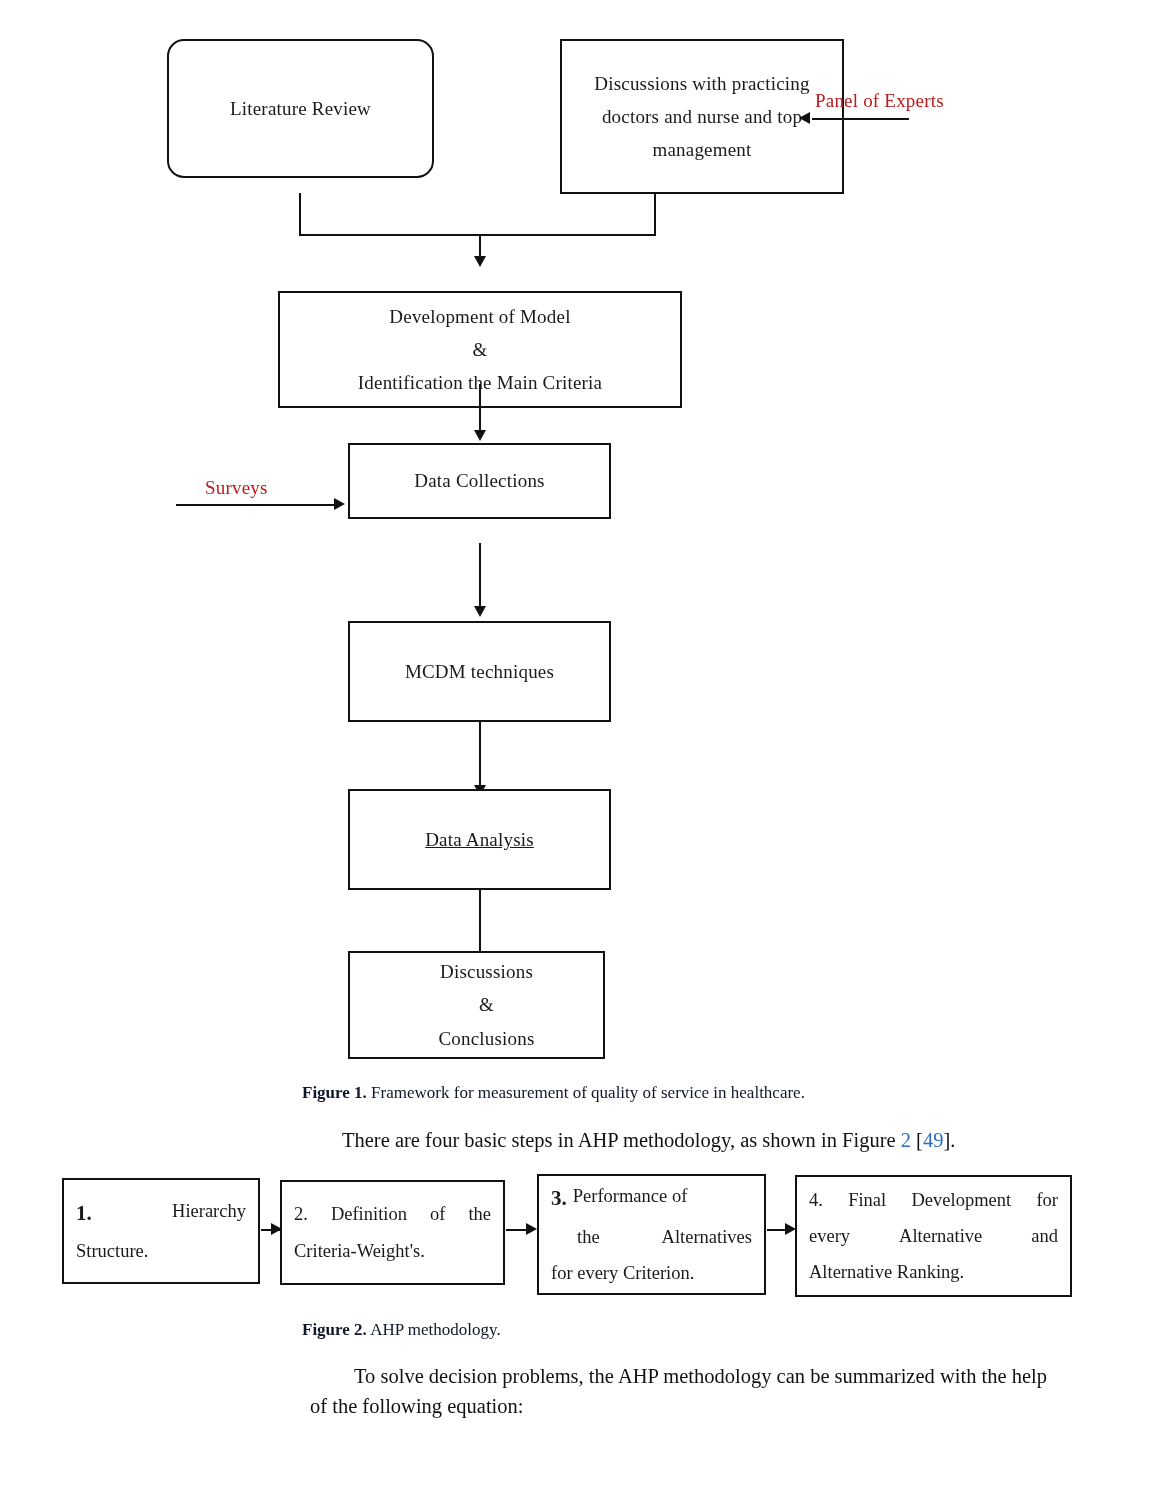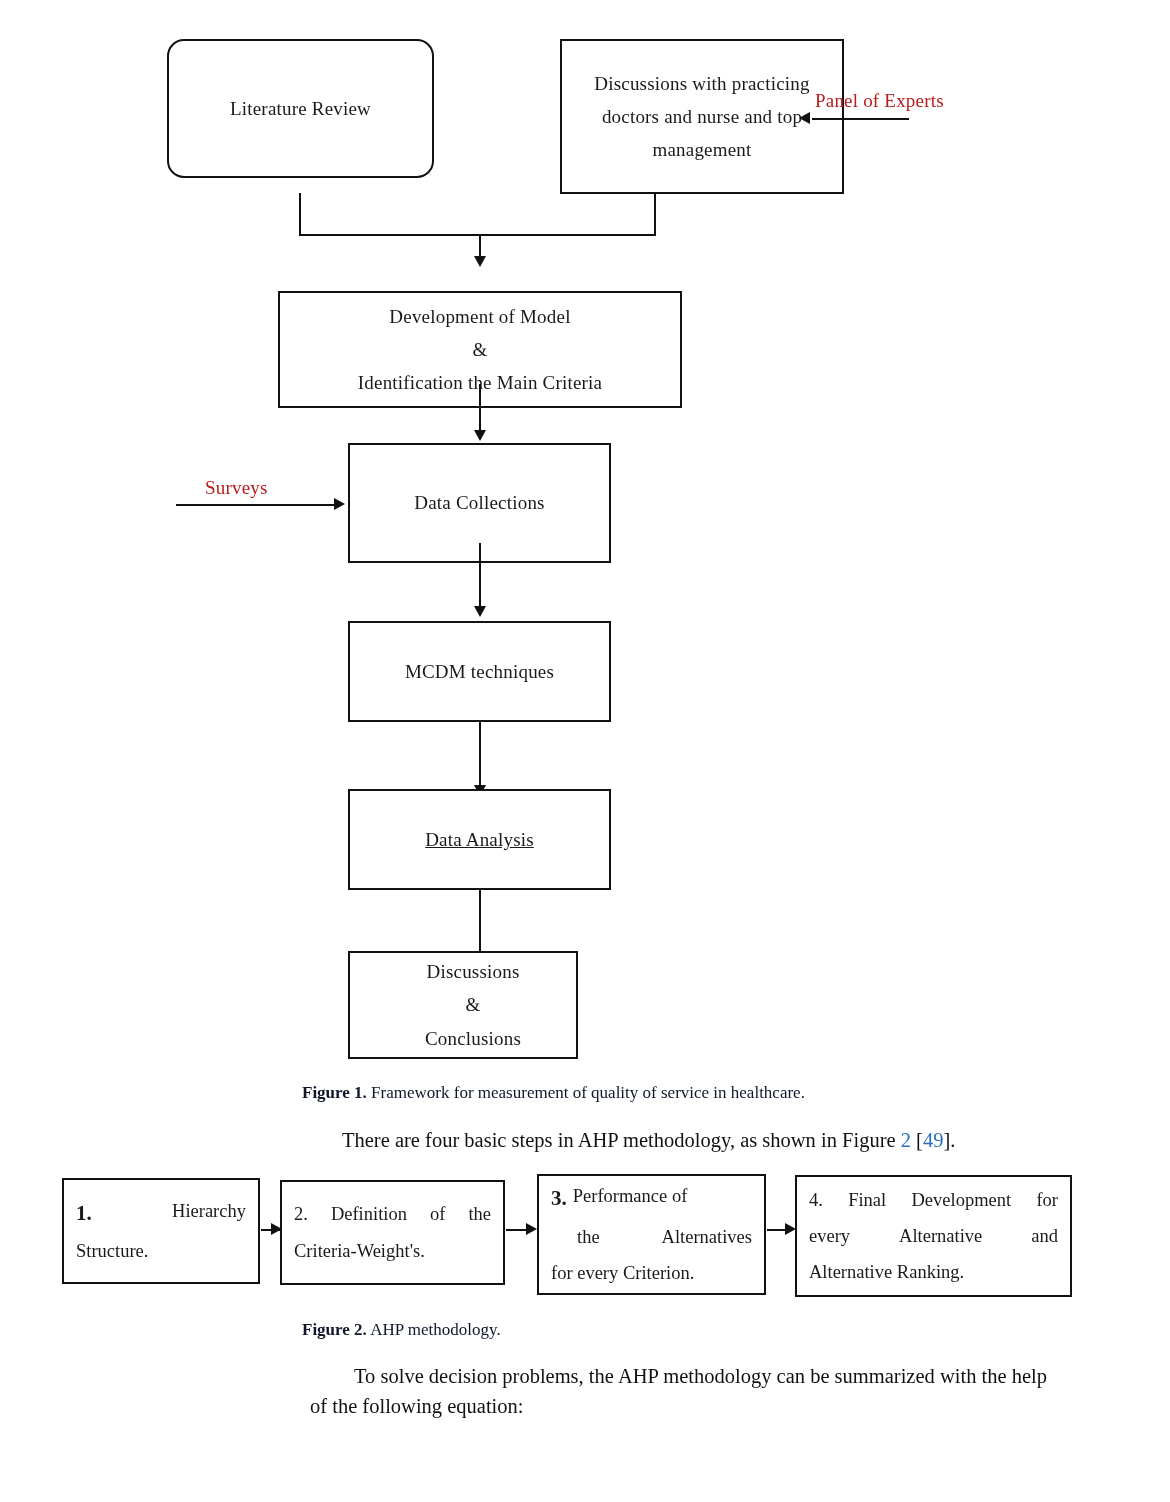--- a/index.html
+++ b/index.html
@@ -159,42 +159,42 @@
       <span class="ln">Identification the Main Criteria</span>
     </div>
 
     <div class="vline" style="left:479px; top:384px; height:47px;"></div>
     <div class="arrow-down" style="left:474px; top:430px;"></div>
 
     <div class="side-label" style="left:205px; top:477px;">Surveys</div>
     <div class="hline" style="left:176px; top:504px; width:159px;"></div>
     <div class="arrow-right" style="left:334px; top:498px;"></div>
 
-    <div class="fbox" style="left:348px; top:443px; width:263px; height:120px;">
+    <div class="fbox" style="left:348px; top:443px; width:263px; height:76px;">
       <span class="ln">Data Collections</span>
     </div>
 
     <div class="vline" style="left:479px; top:543px; height:64px;"></div>
     <div class="arrow-down" style="left:474px; top:606px;"></div>
 
     <div class="fbox" style="left:348px; top:621px; width:263px; height:101px;">
       <span class="ln">MCDM techniques</span>
     </div>
 
     <div class="vline" style="left:479px; top:722px; height:64px;"></div>
     <div class="arrow-down" style="left:474px; top:785px;"></div>
 
     <div class="fbox" style="left:348px; top:789px; width:263px; height:101px;text-decoration:underline;">
       <span class="ln">Data Analysis</span>
     </div>
 
     <div class="vline" style="left:479px; top:890px; height:64px;"></div>
     <div class="arrow-down" style="left:474px; top:953px;"></div>
 
-    <div class="fbox" style="left:348px; top:951px; width:230px; height:108px;padding-left:20px;">
+    <div class="fbox" style="left:348px; top:951px; width:257px; height:108px;padding-left:20px;">
       <span class="ln">Discussions</span>
       <span class="ln">&amp;</span>
       <span class="ln">Conclusions</span>
     </div>
   </div>
 
   <div class="caption" style="left:302px; top:1083px;">
     <b>Figure 1.</b>
     <span>Framework for measurement of quality of service in healthcare.</span>
   </div>

